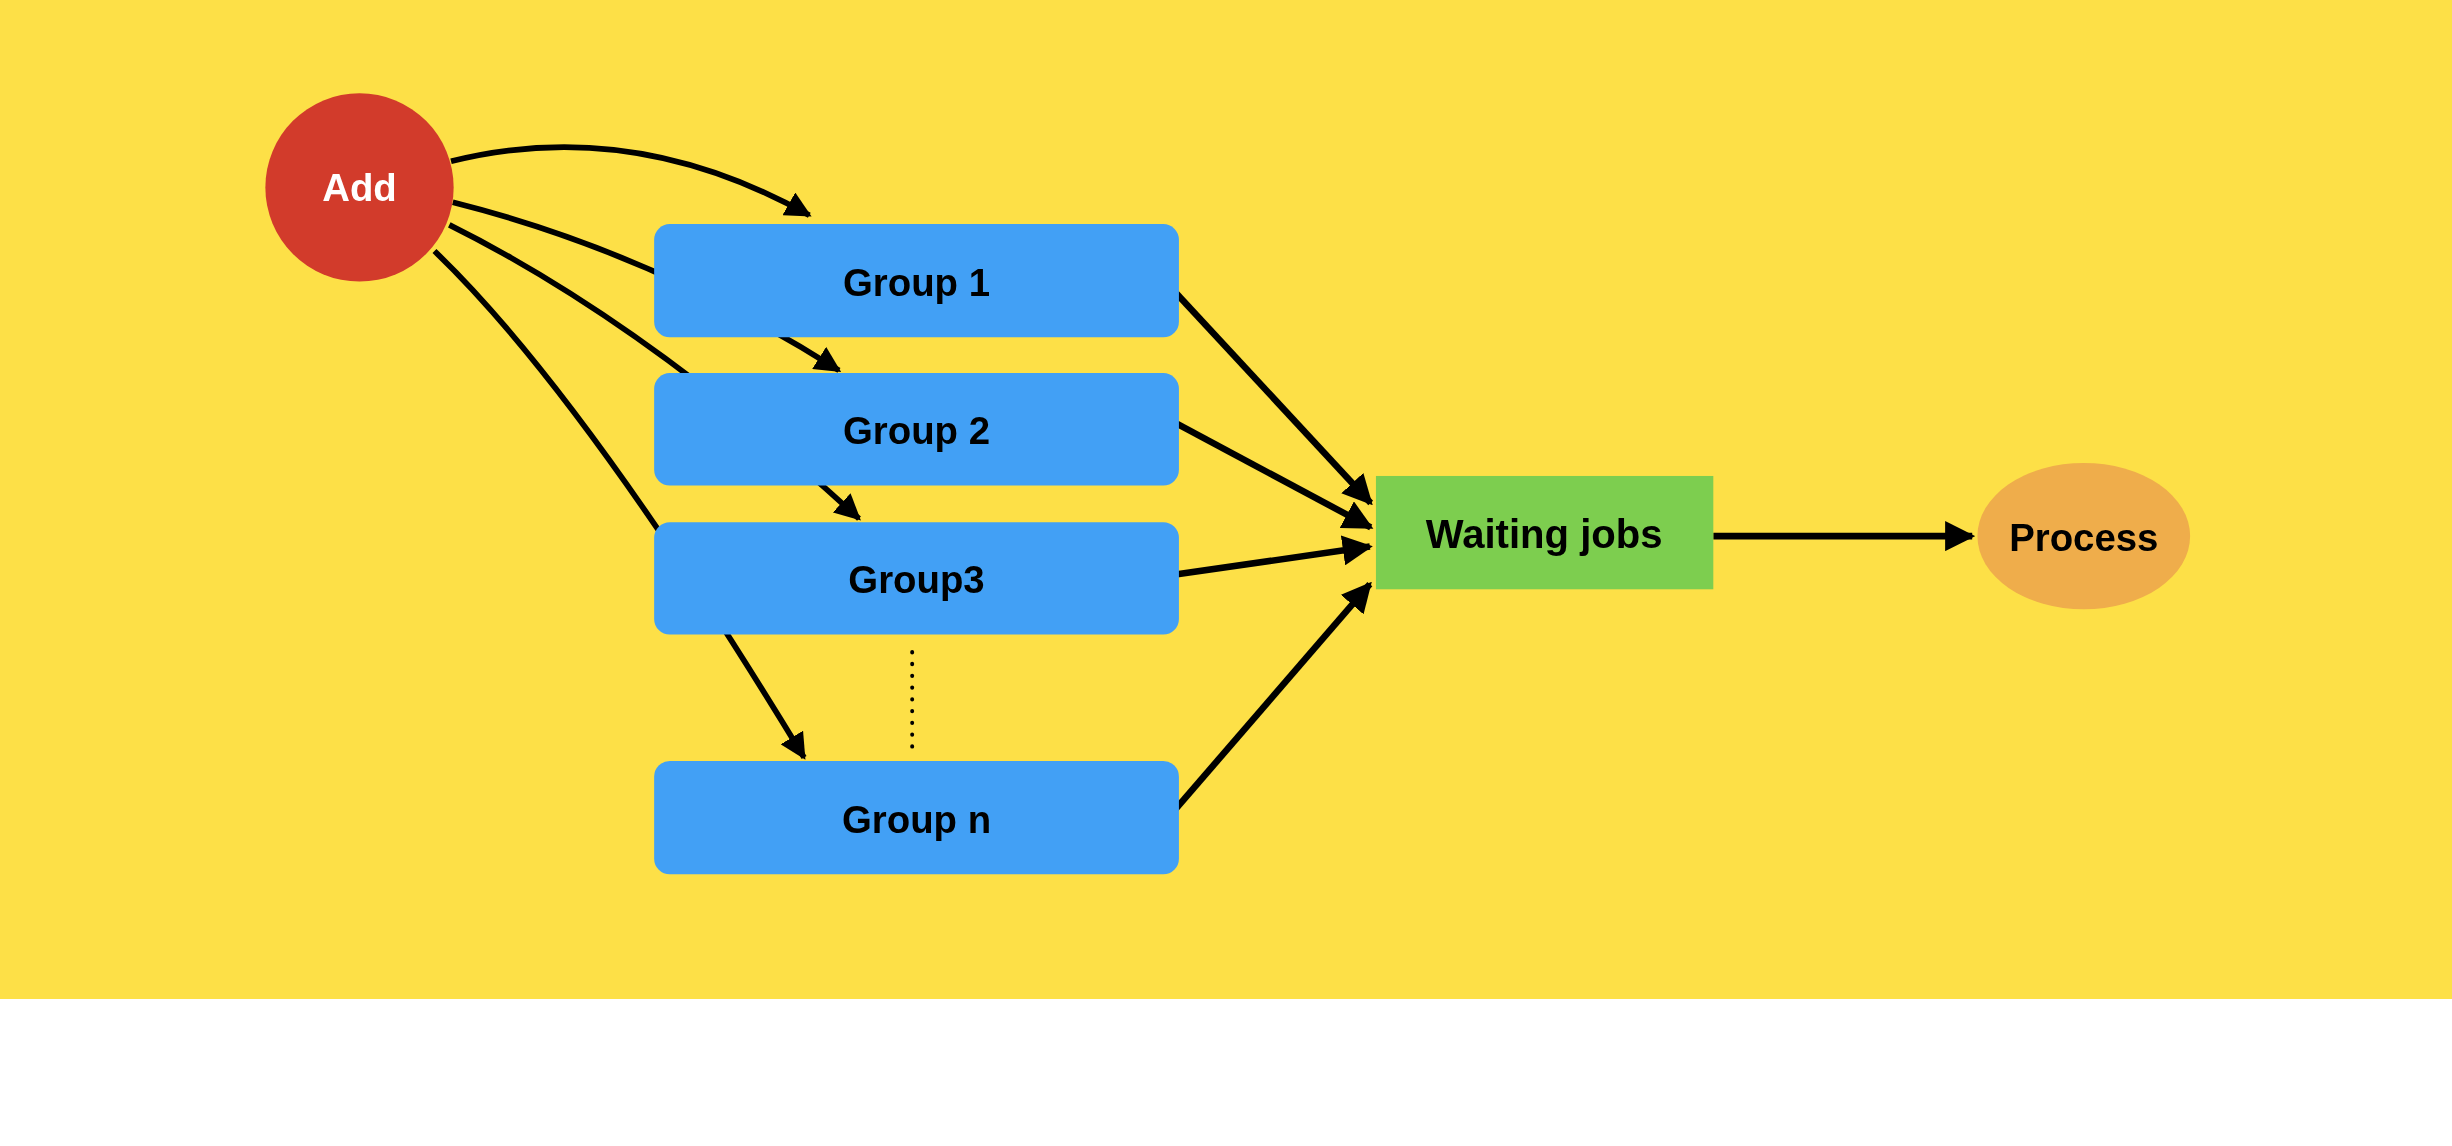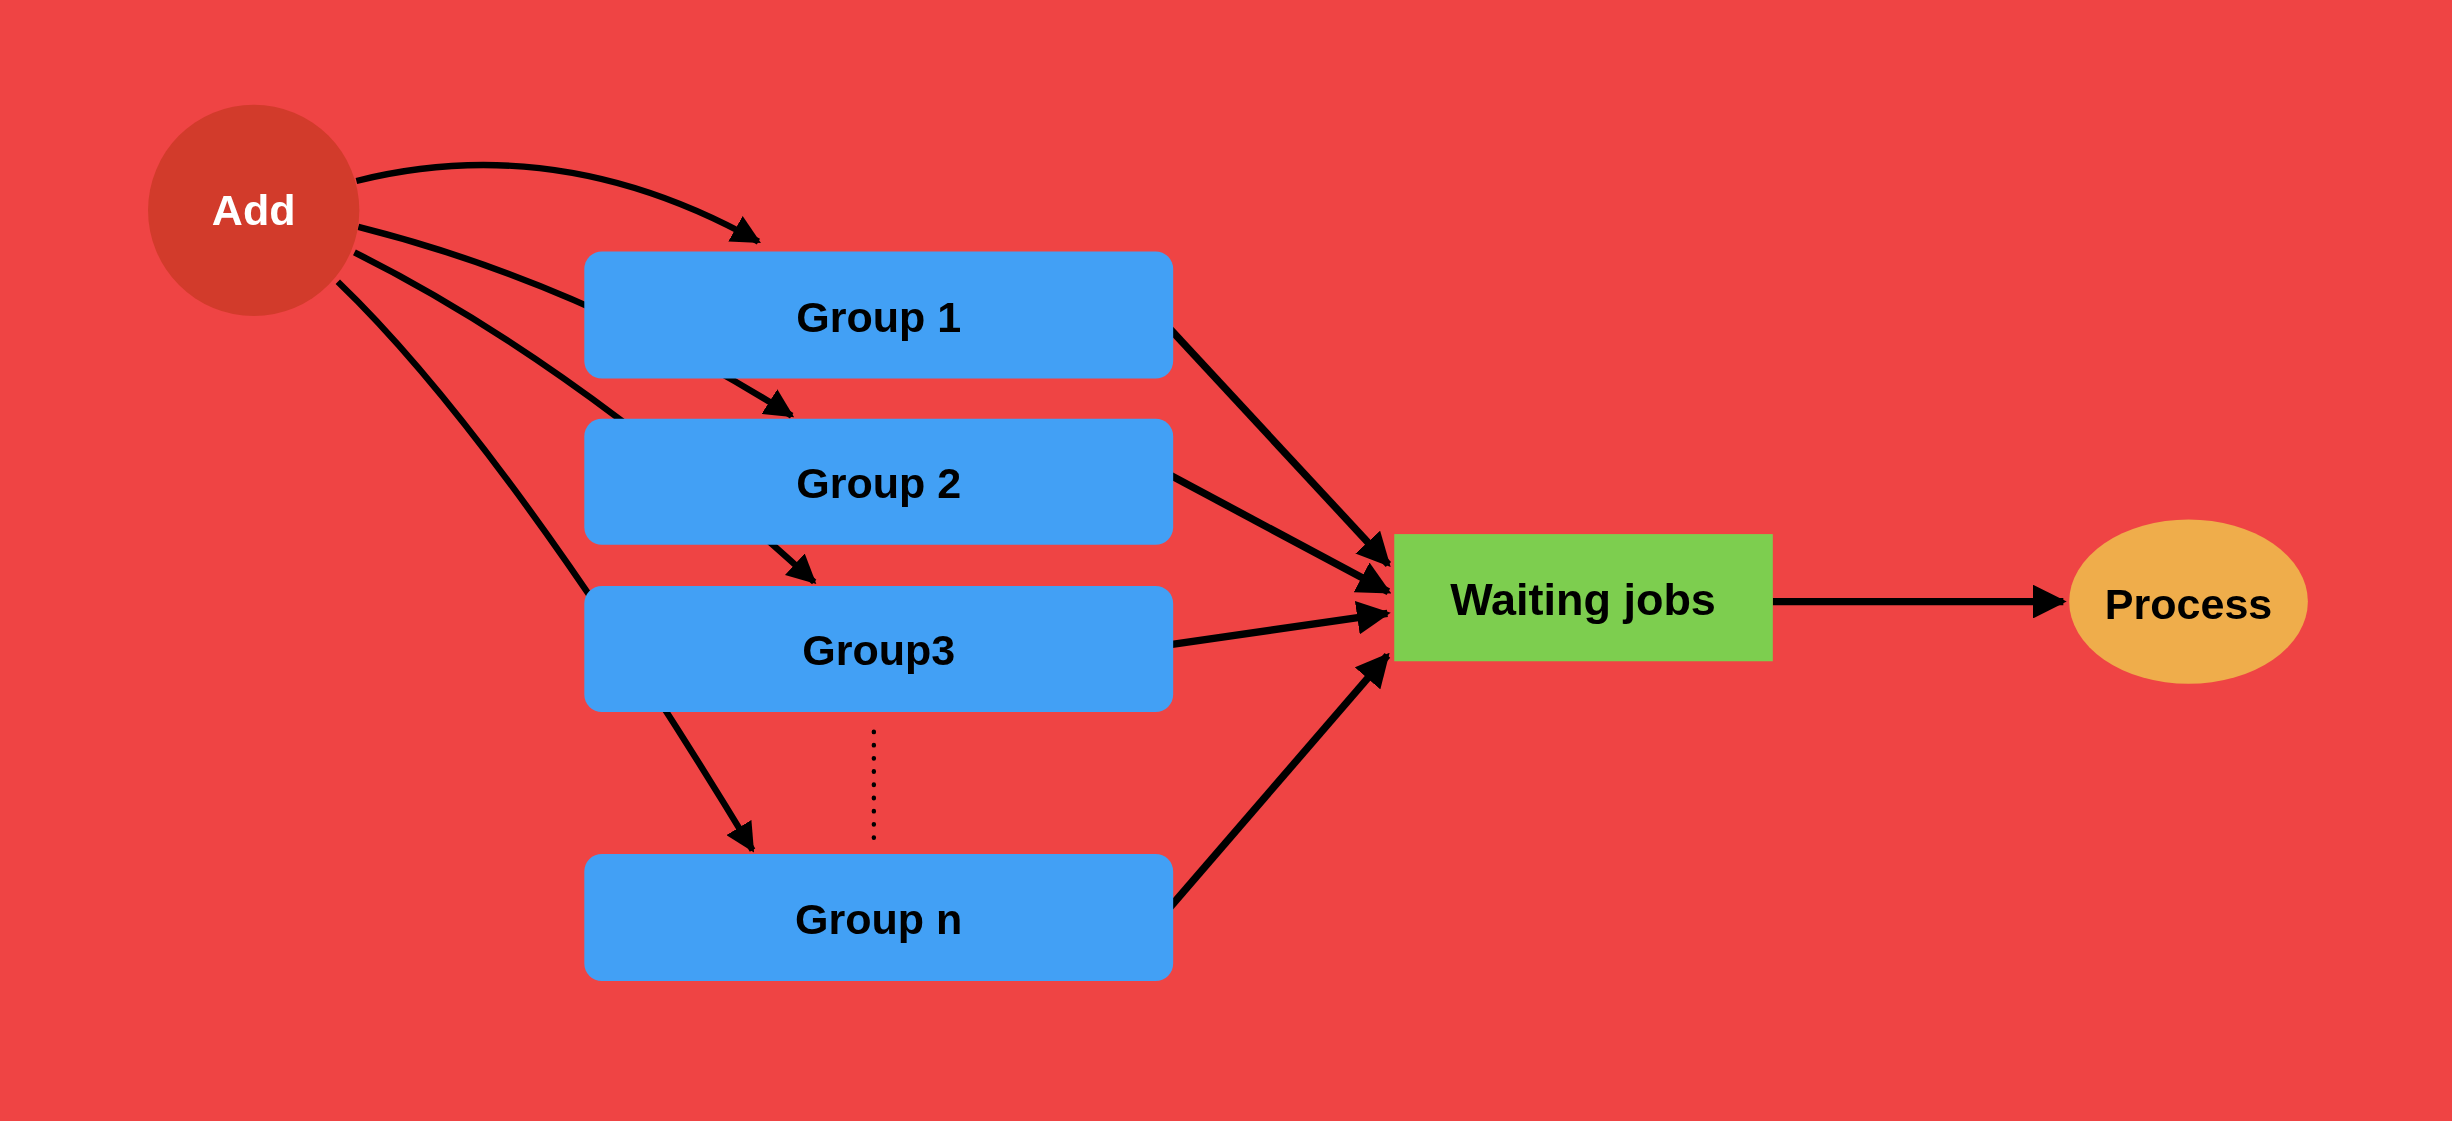--- a/index.html
+++ b/index.html
@@ -2,22 +2,22 @@
 <html><head>
 <meta charset="utf-8">
 <style>
   html, body {
     margin: 0;
     padding: 0;
     background: #ffffff;
   }
   .diagram-wrap {
     width: 2452px;
-    height: 1121px;
-    background: #ef4444;
+    height: 999px;
+    background: #fde047;
   }
   svg {
     display: block;
     width: 100%;
     height: 100%;
   }
   text {
     font-family: "Liberation Sans", sans-serif;
     font-weight: bold;
   }

